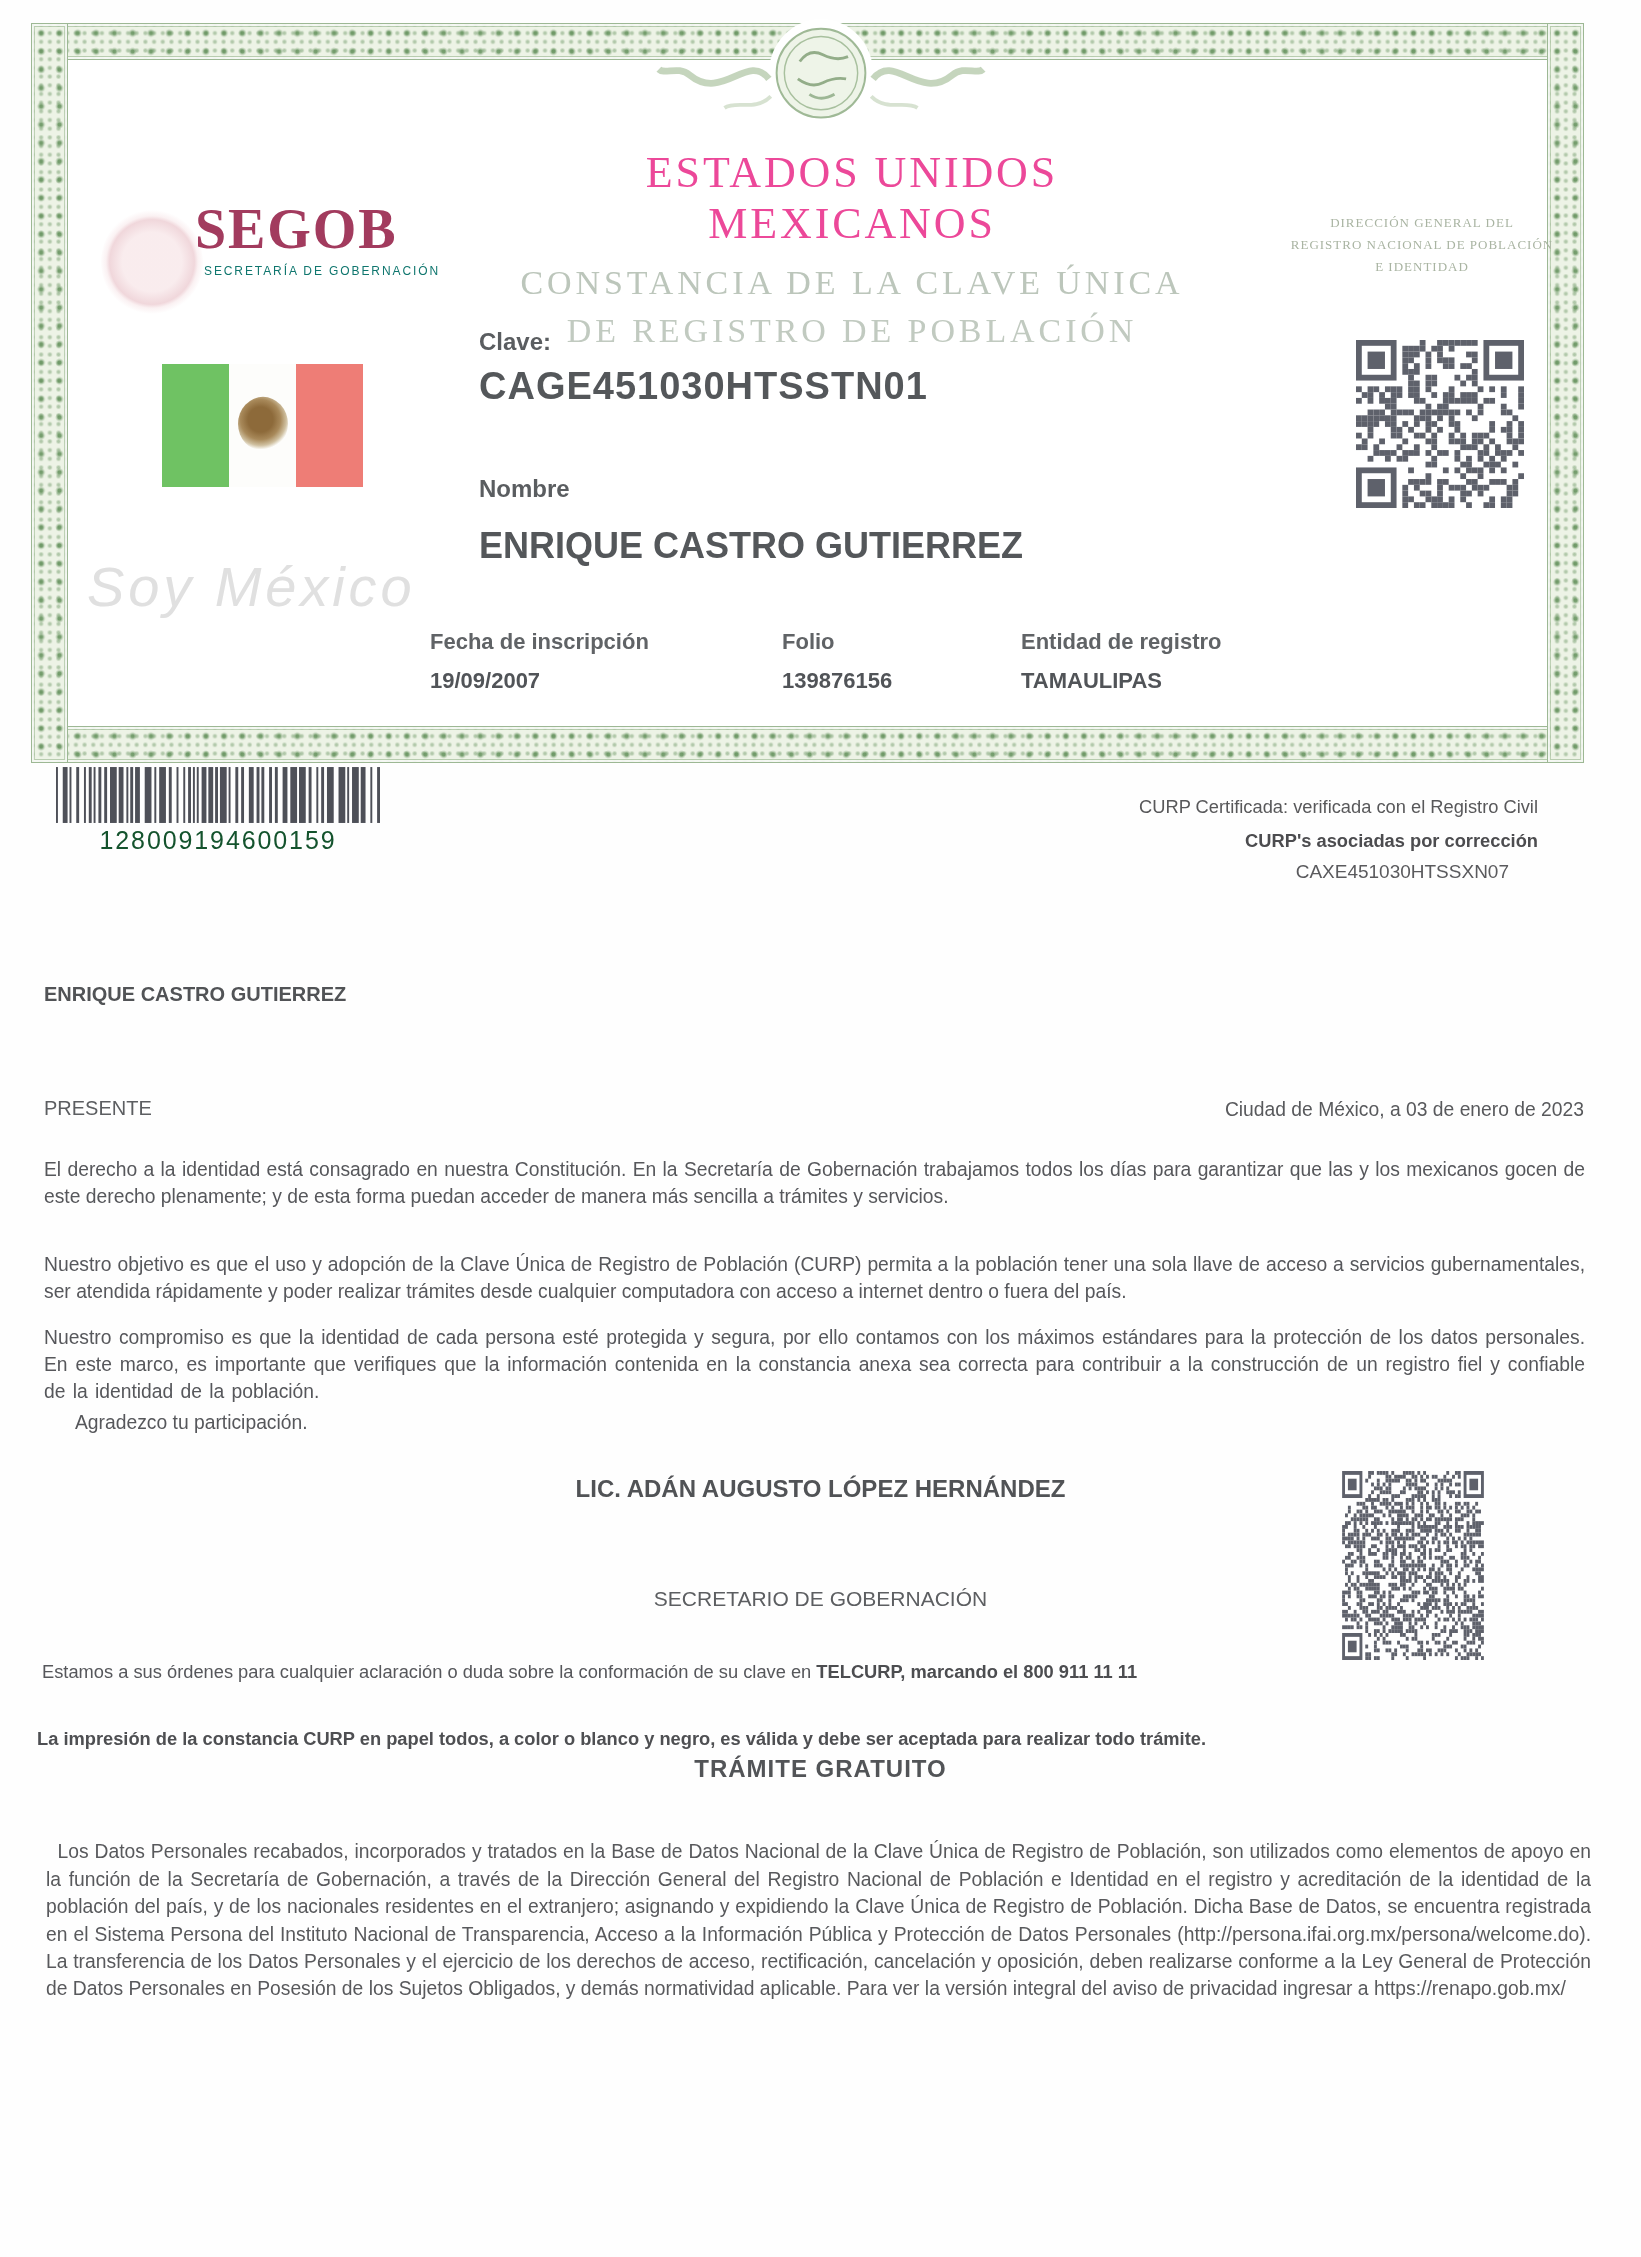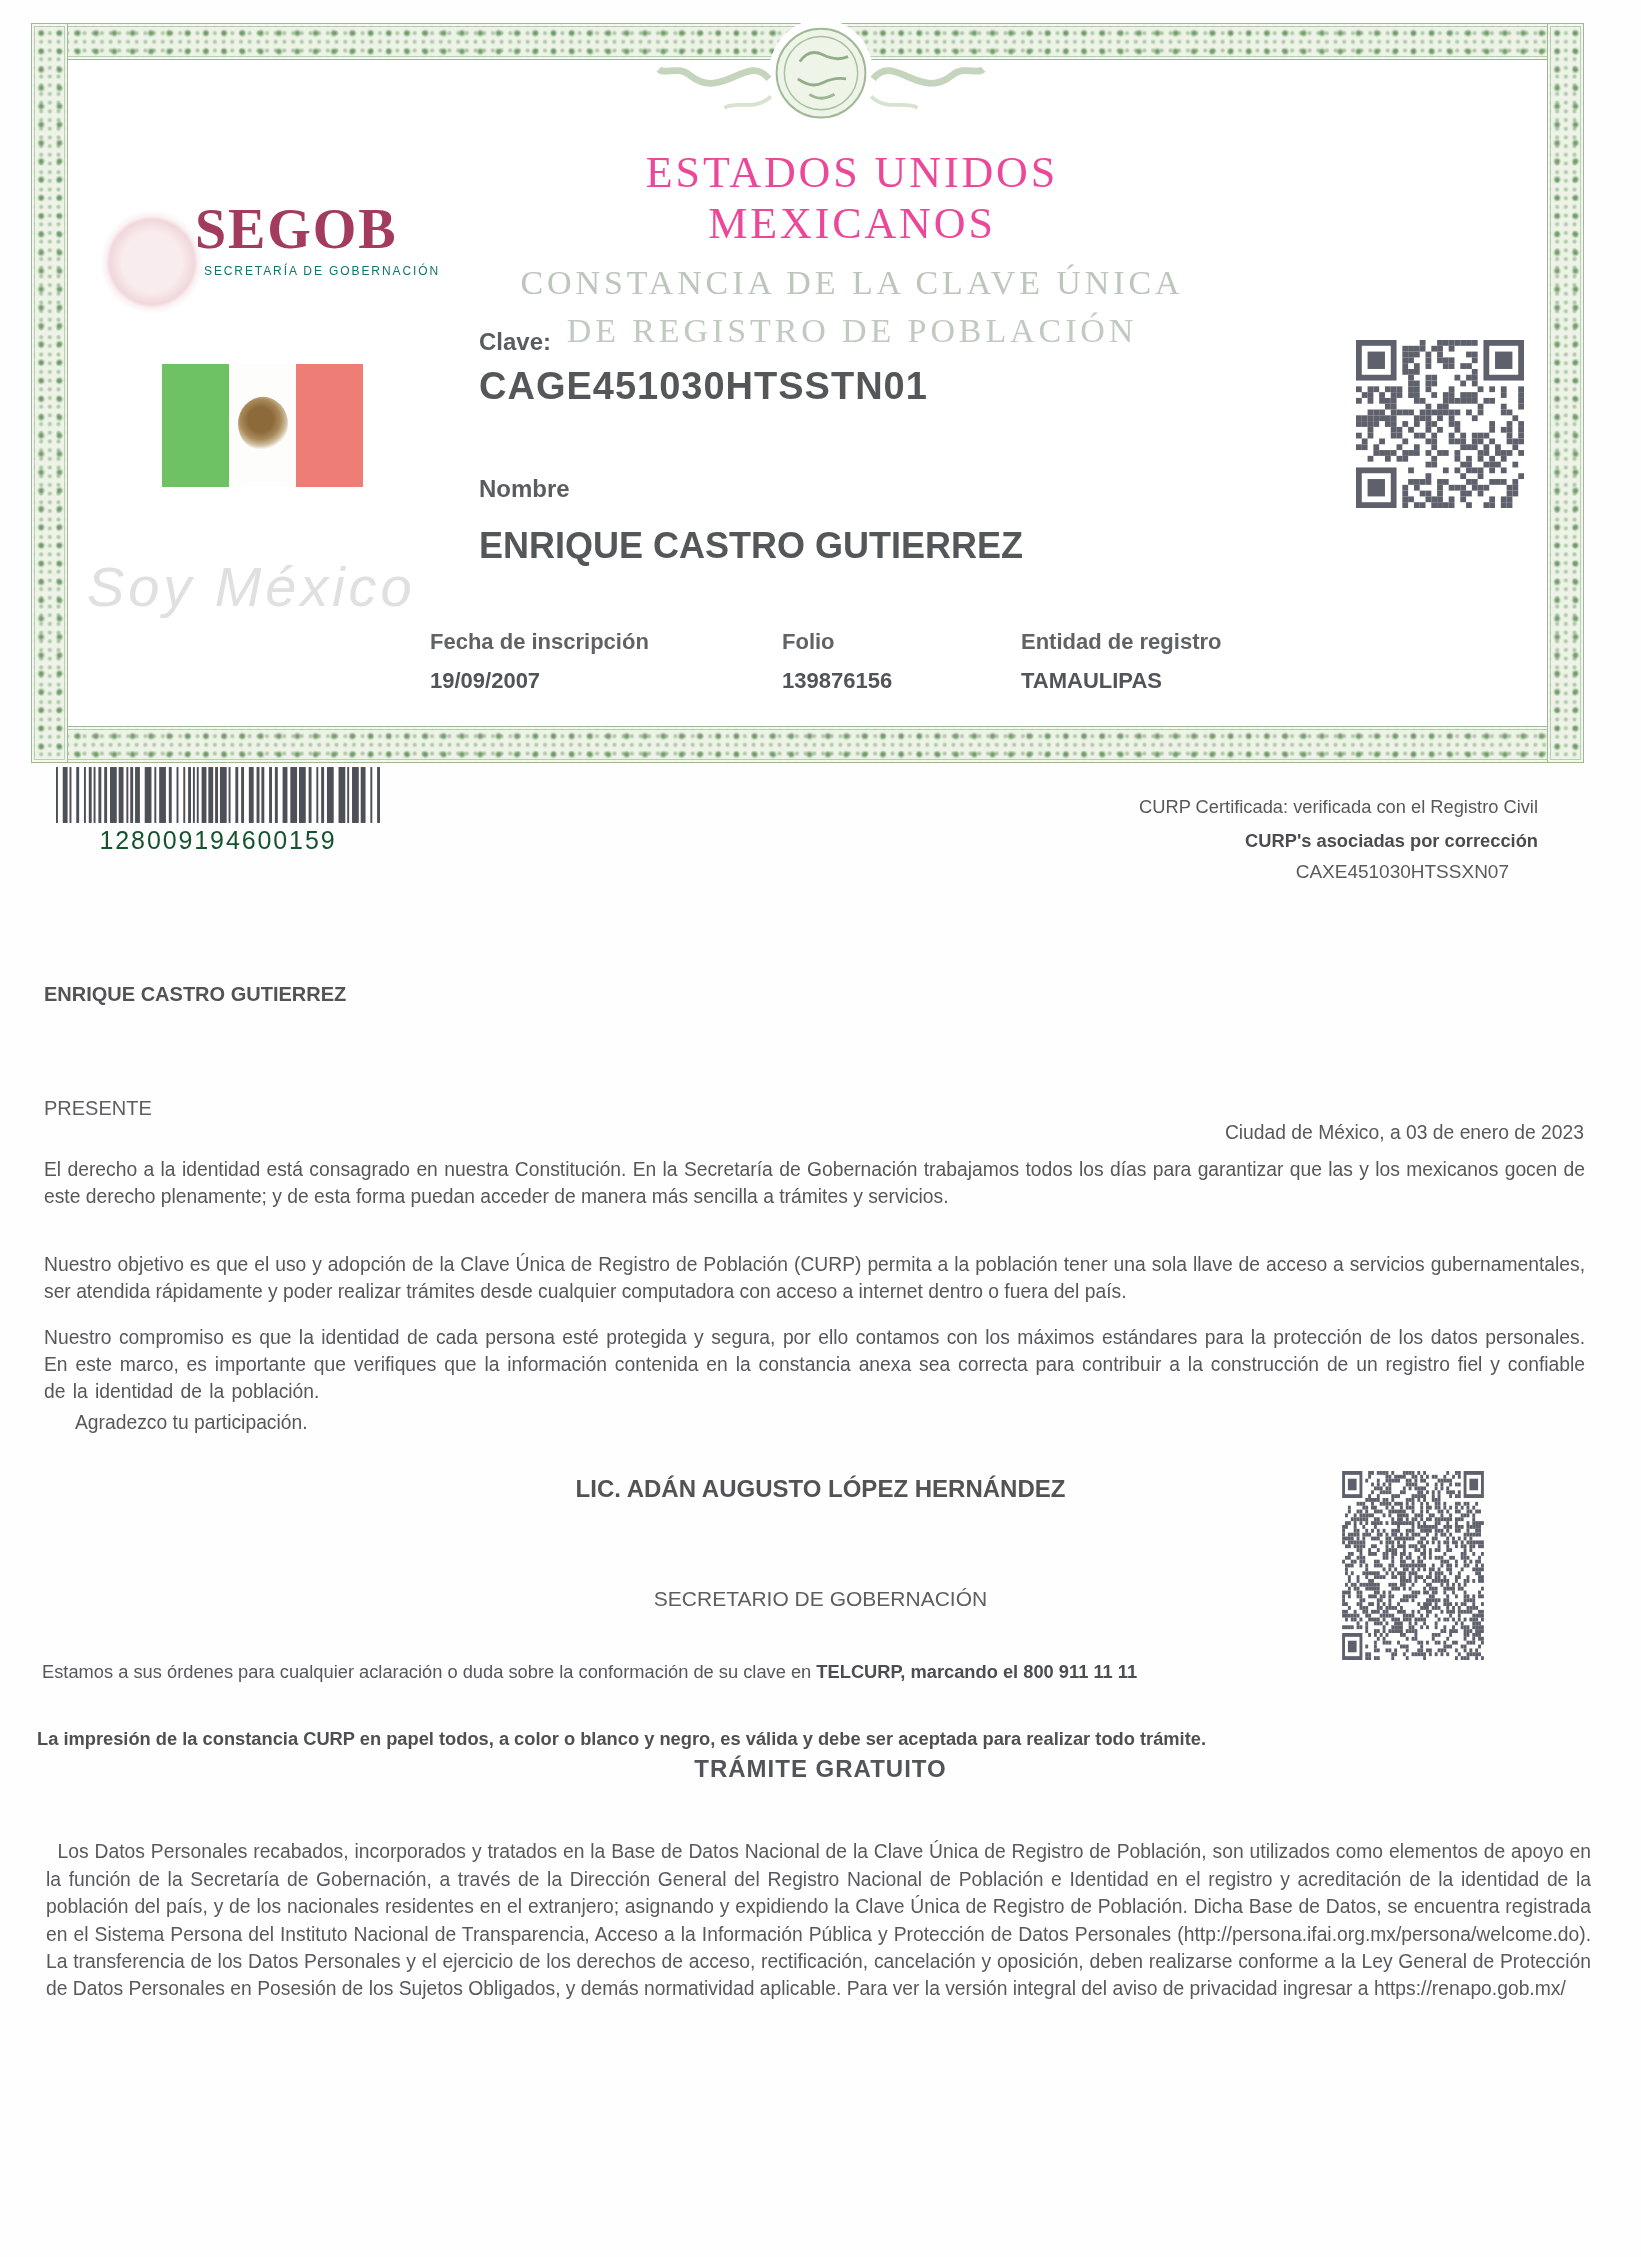--- a/index.html
+++ b/index.html
@@ -64,21 +64,21 @@
   .barcode-num{position:absolute;left:56px;top:826px;width:324px;text-align:center;
       font-size:25px;letter-spacing:1.9px;color:#14532d;}
   .status{position:absolute;left:966px;top:796px;width:572px;text-align:right;}
   .status .s1{font-size:18.3px;color:#58585a;}
   .status .s2{margin-top:11.6px;font-size:18.3px;font-weight:bold;color:#4c4c4f;}
   .status .s3{margin-top:9.7px;font-size:19px;color:#5a5a5d;padding-right:29px;}
 
   
   .recipient{position:absolute;left:44px;top:983px;font-size:20px;font-weight:bold;color:#515356;}
   .presente{position:absolute;left:44px;top:1097px;font-size:20px;color:#5c5e61;}
-  .dateline{position:absolute;left:966px;top:1099px;width:618px;text-align:right;font-size:19.3px;color:#58595c;margin-top:23px;}
+  .dateline{position:absolute;left:966px;top:1099px;width:618px;text-align:right;font-size:19.3px;color:#58595c;}
   .para{position:absolute;left:44px;width:1541px;font-size:19.3px;line-height:27px;
       text-align:justify;color:#56575b;}
   .p1{top:1137px;} .p2{top:1232px;} .p3{top:1305px;word-spacing:1.9px;}
   .closing{position:absolute;left:44px;top:1412px;font-size:19.3px;color:#56575b;margin-left:31px;}
   .signer-name{position:absolute;left:386px;top:1475px;width:869px;text-align:center;
       font-size:24px;font-weight:bold;color:#515356;}
   .signer-title{position:absolute;left:386px;top:1587px;width:869px;text-align:center;
       font-size:21px;color:#5c5e61;}
   .qr2{position:absolute;left:1342px;top:1471px;width:142px;height:189px;}
   .contact{position:absolute;left:42px;top:1661px;font-size:18.3px;color:#56575b;}
@@ -116,20 +116,25 @@
     <div class="segob-seal"></div>
     <div class="segob-logo">SEGOB</div>
     <div class="segob-sub">SECRETARÍA DE GOBERNACIÓN</div>
 
     <div class="title-block">
       <div class="title-main">ESTADOS UNIDOS MEXICANOS</div>
       <div class="title-sub1">CONSTANCIA DE LA CLAVE ÚNICA</div>
       <div class="title-sub2">DE REGISTRO DE POBLACIÓN</div>
     </div>
 
+    <div class="dgrnp">
+      <div>DIRECCIÓN GENERAL DEL</div>
+      <div>REGISTRO NACIONAL DE POBLACIÓN</div>
+      <div>E IDENTIDAD</div>
+    </div>
 
     <div class="flag">
       <div class="green"></div>
       <div class="white">
         <div class="eagle"></div>
       </div>
       <div class="red"></div>
     </div>
 
     <div class="clave-label">Clave:</div>

